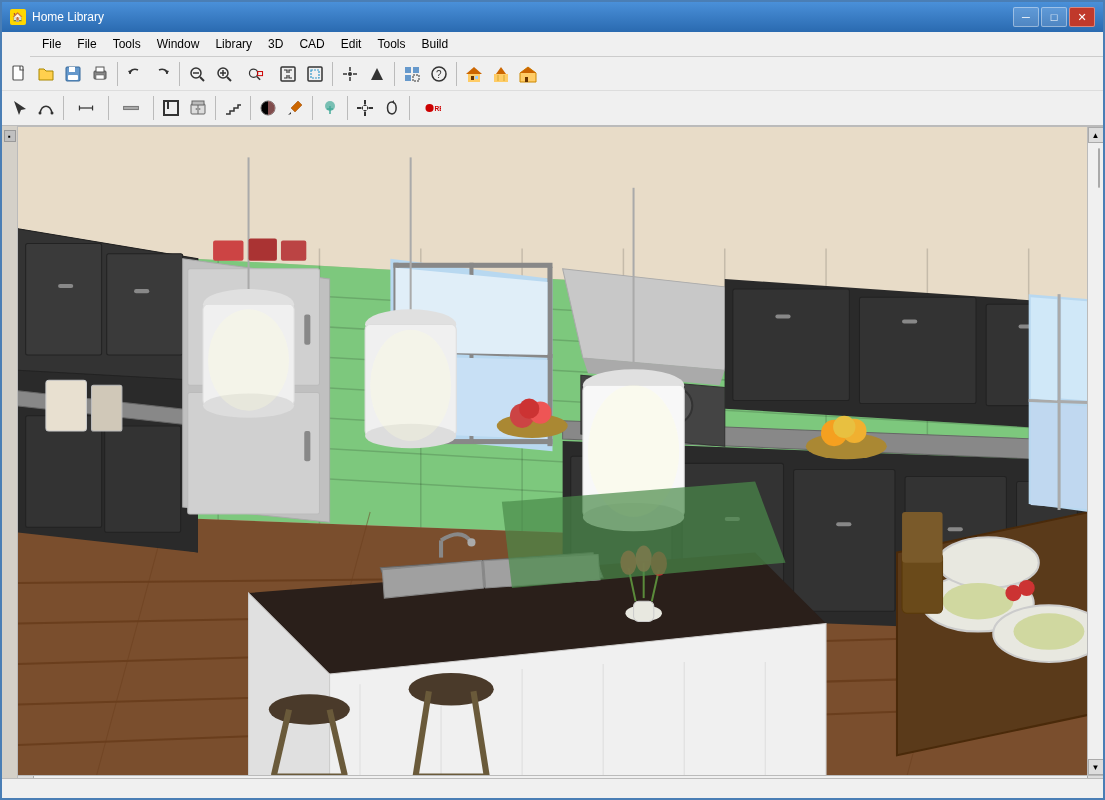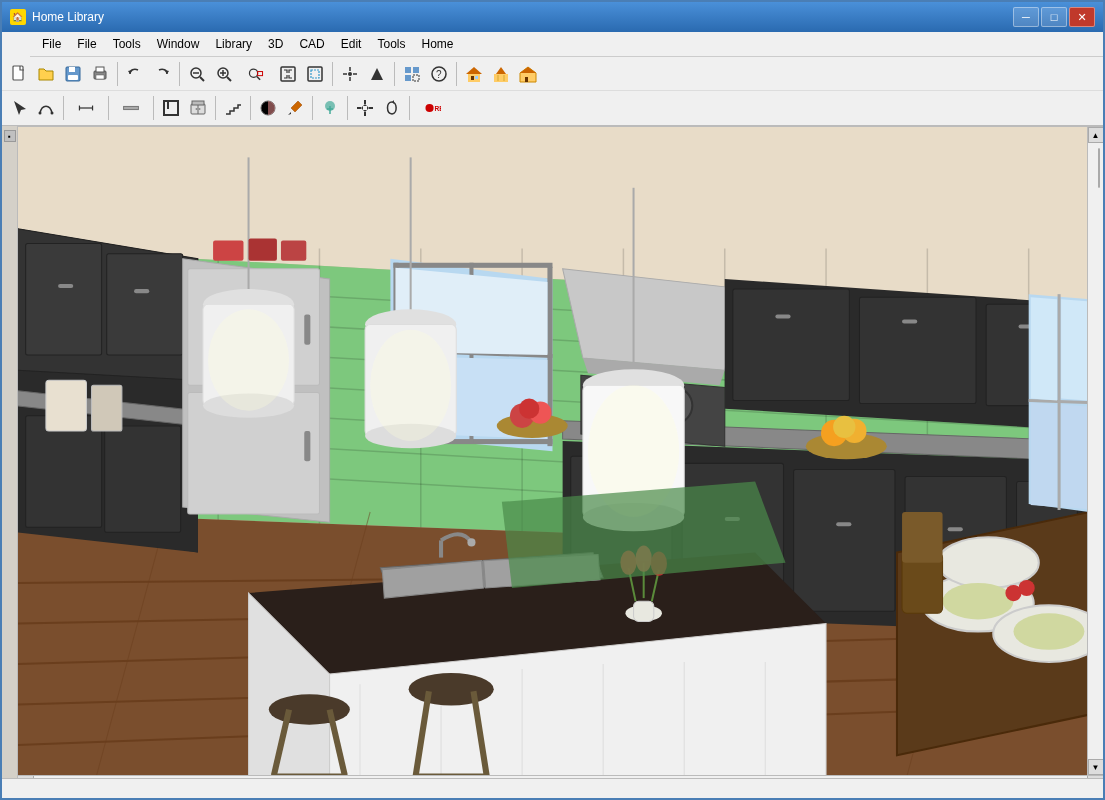--- a/index.html
+++ b/index.html
@@ -86,21 +86,21 @@
   <div class="menu-bar">
     <div class="menu-item">File</div>
     <div class="menu-item">File</div>
     <div class="menu-item">Tools</div>
     <div class="menu-item">Window</div>
     <div class="menu-item">Library</div>
     <div class="menu-item">3D</div>
     <div class="menu-item">CAD</div>
     <div class="menu-item">Edit</div>
     <div class="menu-item">Tools</div>
-    <div class="menu-item">Home</div>
+    <div class="menu-item">Build</div>
   </div>
 
   <div class="toolbar-container">
     <div class="toolbar">
 
       <div class="tb-btn" title="New">
         <svg viewBox="0 0 18 18" fill="none">
             <rect x="3" y="1" width="10" height="14" rx="1" fill="white" stroke="#555" stroke-width="1.2"></rect>
             <path d="M10 1v4h4" fill="none" stroke="#555" stroke-width="1.2"></path>
           </svg>

